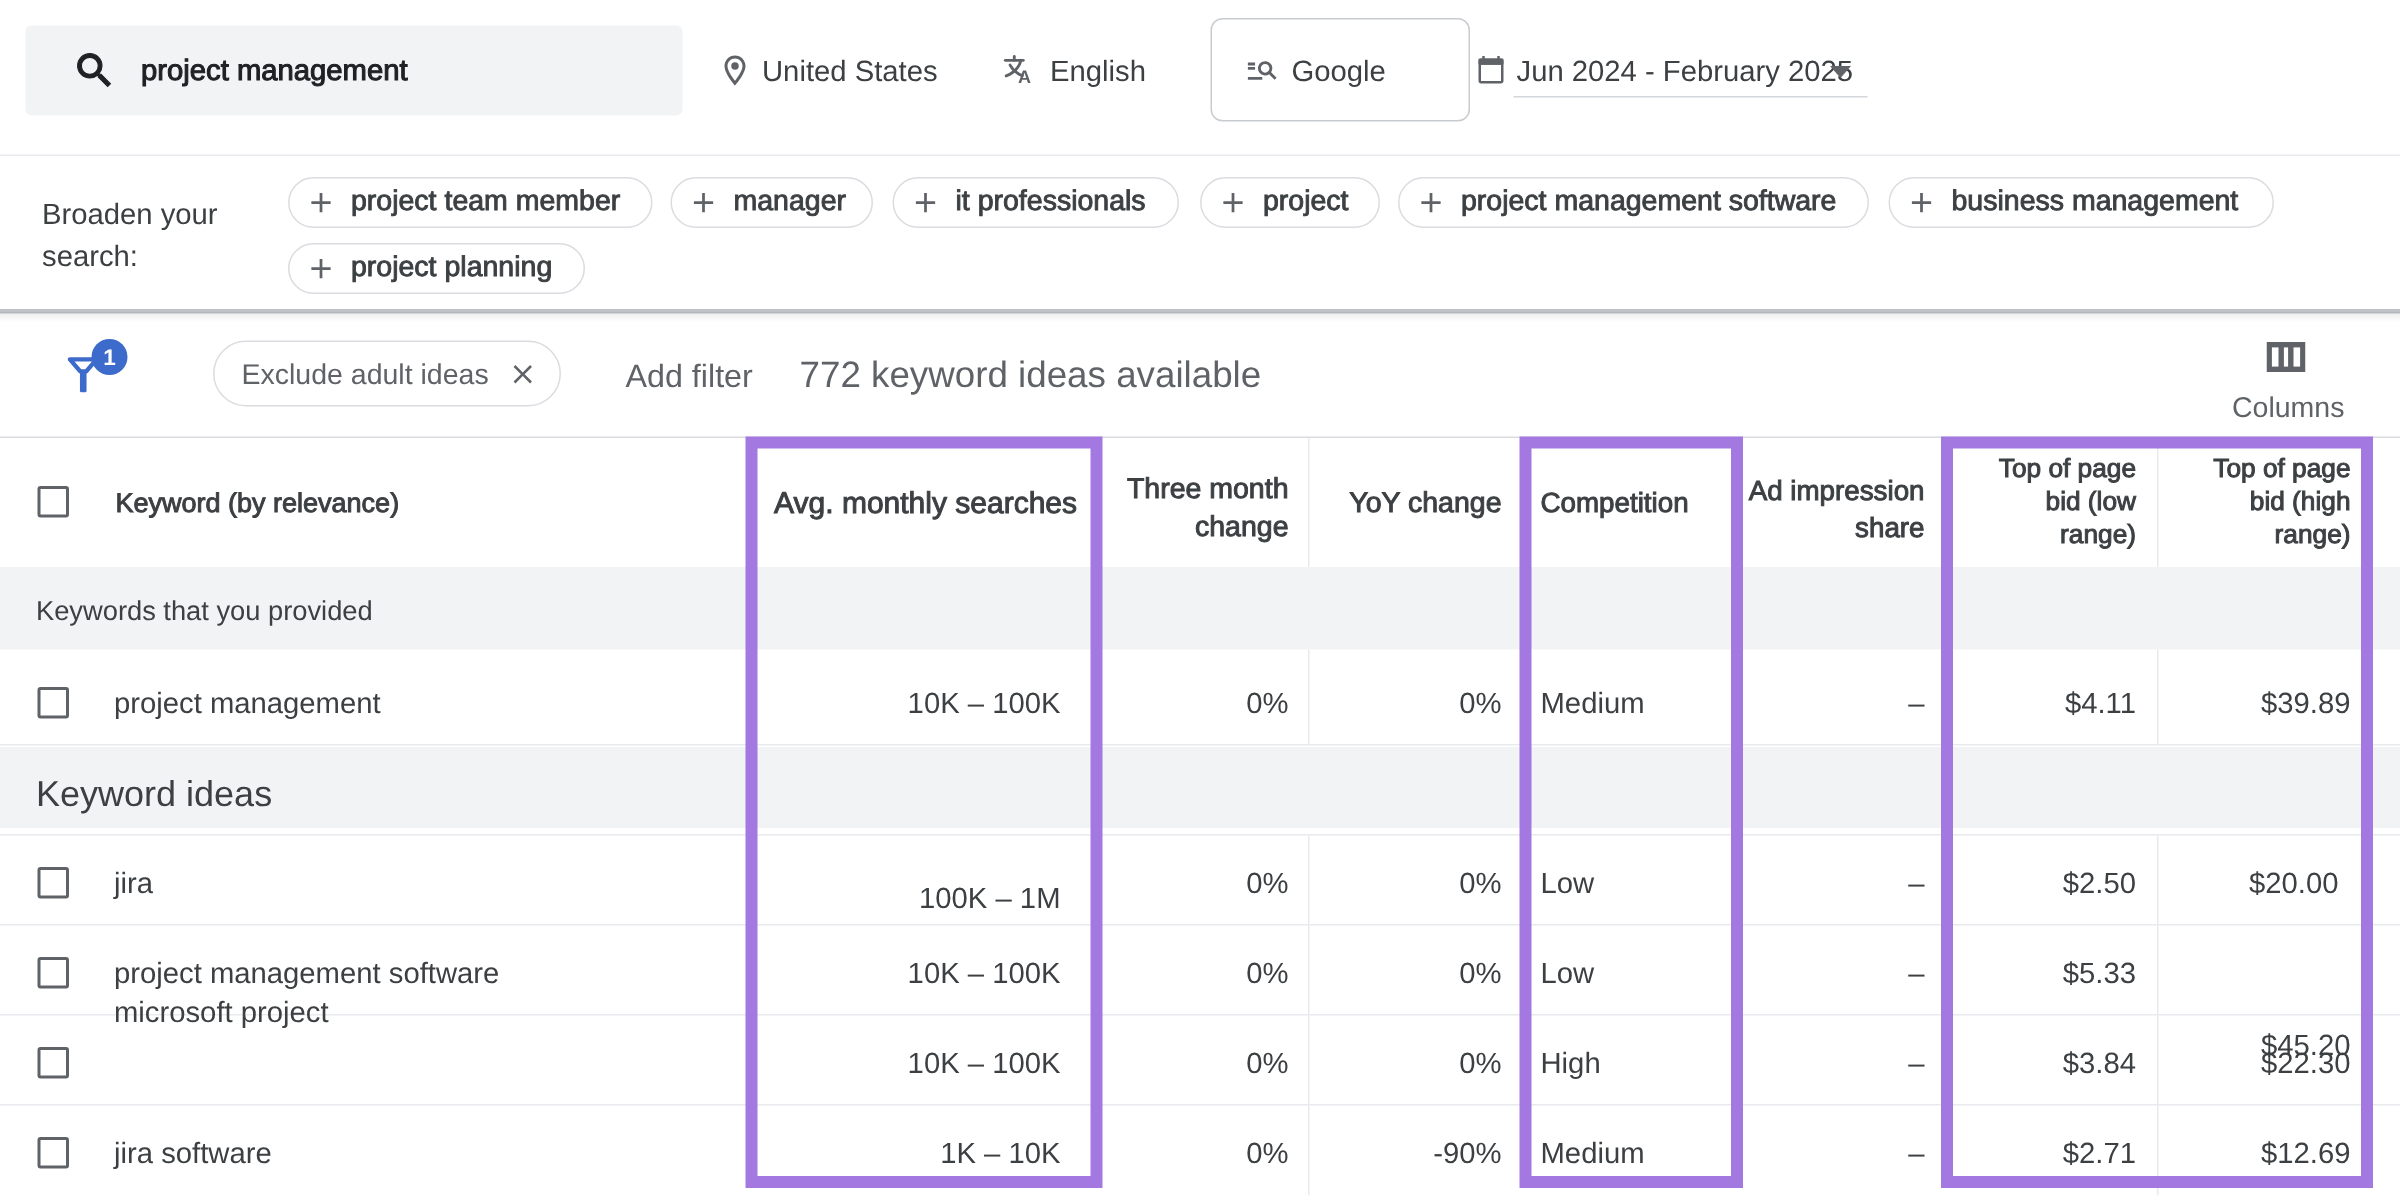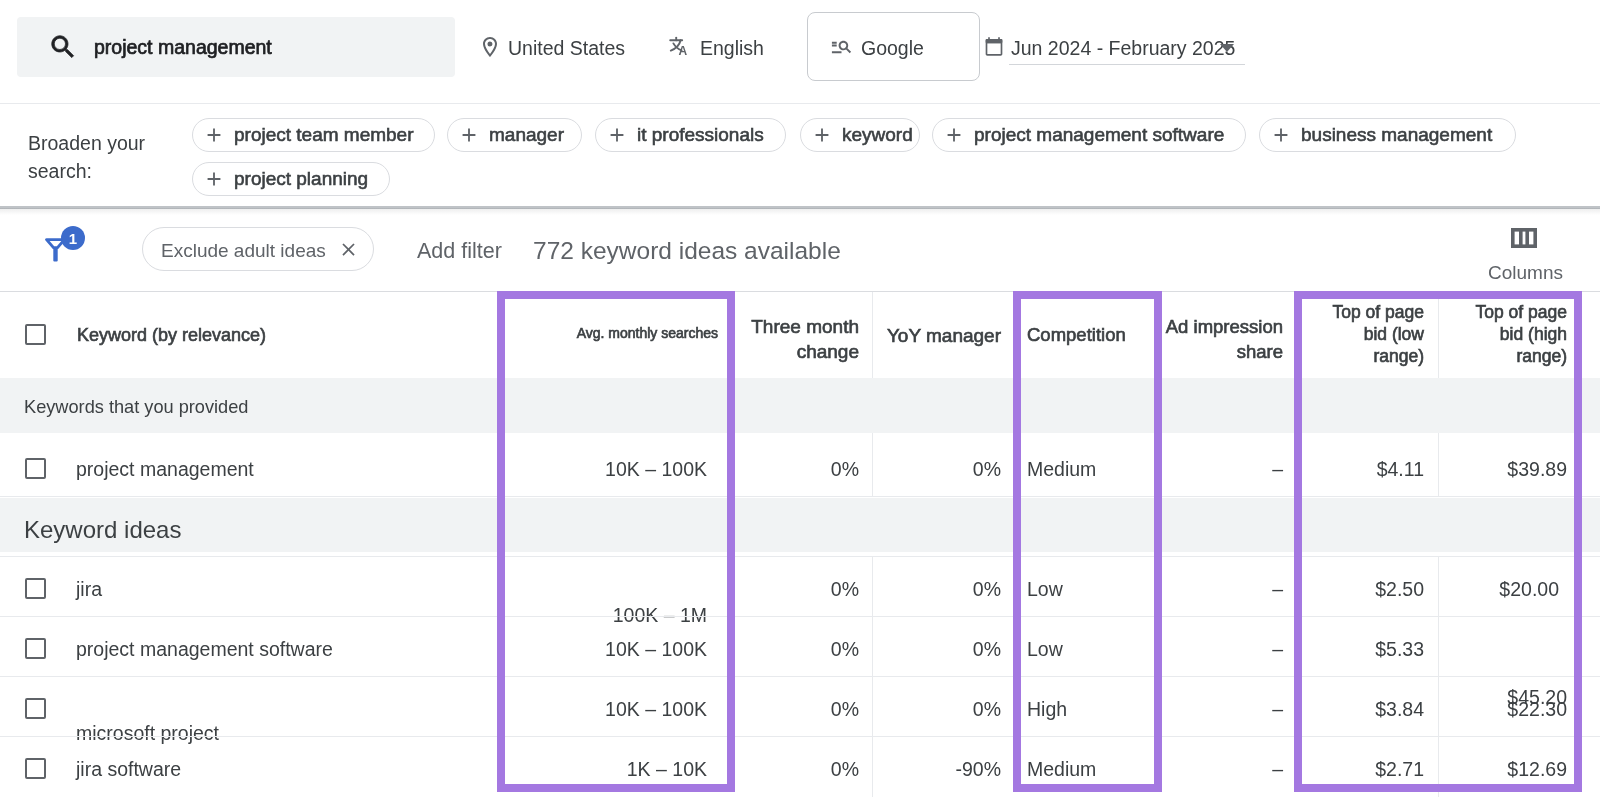--- a/index.html
+++ b/index.html
@@ -72,21 +72,21 @@
 <div class="chip" style="left:595px;top:118px;width:191px;">
     <svg width="22" height="22" viewBox="0 0 24 24" fill="#5f6368">
       <path d="M19 13h-6v6h-2v-6H5v-2h6V5h2v6h6v2z"></path>
     </svg>
     <span>it professionals</span>
   </div>
 <div class="chip" style="left:800px;top:118px;width:120px;">
     <svg width="22" height="22" viewBox="0 0 24 24" fill="#5f6368">
       <path d="M19 13h-6v6h-2v-6H5v-2h6V5h2v6h6v2z"></path>
     </svg>
-    <span>keyword</span>
+    <span>project</span>
   </div>
 <div class="chip" style="left:932px;top:118px;width:314px;">
     <svg width="22" height="22" viewBox="0 0 24 24" fill="#5f6368">
       <path d="M19 13h-6v6h-2v-6H5v-2h6V5h2v6h6v2z"></path>
     </svg>
     <span>project management software</span>
   </div>
 <div class="chip" style="left:1259px;top:118px;width:257px;">
     <svg width="22" height="22" viewBox="0 0 24 24" fill="#5f6368">
       <path d="M19 13h-6v6h-2v-6H5v-2h6V5h2v6h6v2z"></path>
@@ -131,23 +131,23 @@
 
 <div class="abs" style="left:872px;top:292px;width:1px;height:86px;background:#e8eaed;"></div>
 <div class="abs" style="left:872px;top:433px;width:1px;height:63px;background:#e8eaed;"></div>
 <div class="abs" style="left:872px;top:557px;width:1px;height:240px;background:#e8eaed;"></div>
 <div class="abs" style="left:1438px;top:292px;width:1px;height:86px;background:#e8eaed;"></div>
 <div class="abs" style="left:1438px;top:433px;width:1px;height:63px;background:#e8eaed;"></div>
 <div class="abs" style="left:1438px;top:557px;width:1px;height:240px;background:#e8eaed;"></div>
 
 <div class="cb" style="top:324px;"></div>
 <div class="hdr" style="left:77px;top:325px;font-size:18px;">Keyword (by relevance)</div>
-<div class="hdr" style="right:882px;top:325px;font-size:14px;">Avg. monthly searches</div>
+<div class="hdr" style="right:882px;top:325px;font-size:20px;">Avg. monthly searches</div>
 <div class="hdr" style="right:741px;top:314px;text-align:right;line-height:25px;font-size:19px;">Three month<br>change</div>
-<div class="hdr" style="right:599px;top:325px;font-size:19px;">YoY manager</div>
+<div class="hdr" style="right:599px;top:325px;font-size:19px;">YoY change</div>
 <div class="hdr" style="left:1027px;top:324px;">Competition</div>
 <div class="hdr" style="right:317px;top:314px;text-align:right;line-height:25px;">Ad impression<br>share</div>
 <div class="hdr" style="right:176px;top:301px;text-align:right;line-height:22px;font-size:17.5px;">Top of page<br>bid (low<br>range)</div>
 <div class="hdr" style="right:33px;top:301px;text-align:right;line-height:22px;font-size:17.5px;">Top of page<br>bid (high<br>range)</div>
 
 <div class="abs" style="left:0;top:378px;width:1600px;height:55px;background:#f1f3f4;"></div>
 <div class="abs" style="left:24px;top:397px;font-size:18.2px;">Keywords that you provided</div>
 
 <div class="cb" style="top:458px;"></div>
 <div class="cell" style="left:76px;top:458px;">project management</div>
@@ -155,42 +155,42 @@
 <div class="cell" style="right:741px;top:458px;">0%</div>
 <div class="cell" style="right:599px;top:458px;">0%</div>
 <div class="cell" style="left:1027px;top:458px;">Medium</div>
 <div class="cell" style="right:317px;top:458px;">–</div>
 <div class="cell" style="right:176px;top:458px;">$4.11</div>
 <div class="cell" style="right:33px;top:458px;">$39.89</div>
 <div class="abs" style="left:0;top:496px;width:1600px;height:1px;background:#e8eaed;"></div>
 
 <div class="cb" style="top:578px;"></div>
 <div class="cell" style="left:76px;top:578px;">jira</div>
-<div class="cell" style="right:893px;top:604px;">100K – 1M</div>
+<div class="cell" style="right:893px;top:588px;">100K – 1M</div>
 <div class="cell" style="right:741px;top:578px;">0%</div>
 <div class="cell" style="right:599px;top:578px;">0%</div>
 <div class="cell" style="left:1027px;top:578px;">Low</div>
 <div class="cell" style="right:317px;top:578px;">–</div>
 <div class="cell" style="right:176px;top:578px;">$2.50</div>
 <div class="cell" style="right:41px;top:578px;">$20.00</div>
 <div class="abs" style="left:0;top:616px;width:1600px;height:1px;background:#e8eaed;"></div>
 
 <div class="cb" style="top:638px;"></div>
 <div class="cell" style="left:76px;top:638px;">project management software</div>
 <div class="cell" style="right:893px;top:638px;">10K – 100K</div>
 <div class="cell" style="right:741px;top:638px;">0%</div>
 <div class="cell" style="right:599px;top:638px;">0%</div>
 <div class="cell" style="left:1027px;top:638px;">Low</div>
 <div class="cell" style="right:317px;top:638px;">–</div>
 <div class="cell" style="right:176px;top:638px;">$5.33</div>
 <div class="cell" style="right:33px;top:638px;margin-top:48px;">$45.20</div>
 <div class="abs" style="left:0;top:676px;width:1600px;height:1px;background:#e8eaed;"></div>
 
 <div class="cb" style="top:698px;"></div>
-<div class="cell" style="left:76px;top:722px;">microsoft project</div>
+<div class="cell" style="left:76px;top:664px;">microsoft project</div>
 <div class="cell" style="right:893px;top:698px;">10K – 100K</div>
 <div class="cell" style="right:741px;top:698px;">0%</div>
 <div class="cell" style="right:599px;top:698px;">0%</div>
 <div class="cell" style="left:1027px;top:698px;">High</div>
 <div class="cell" style="right:317px;top:698px;">–</div>
 <div class="cell" style="right:176px;top:698px;">$3.84</div>
 <div class="cell" style="right:33px;top:698px;">$22.30</div>
 <div class="abs" style="left:0;top:736px;width:1600px;height:1px;background:#e8eaed;"></div>
 
 <div class="cb" style="top:758px;"></div>

